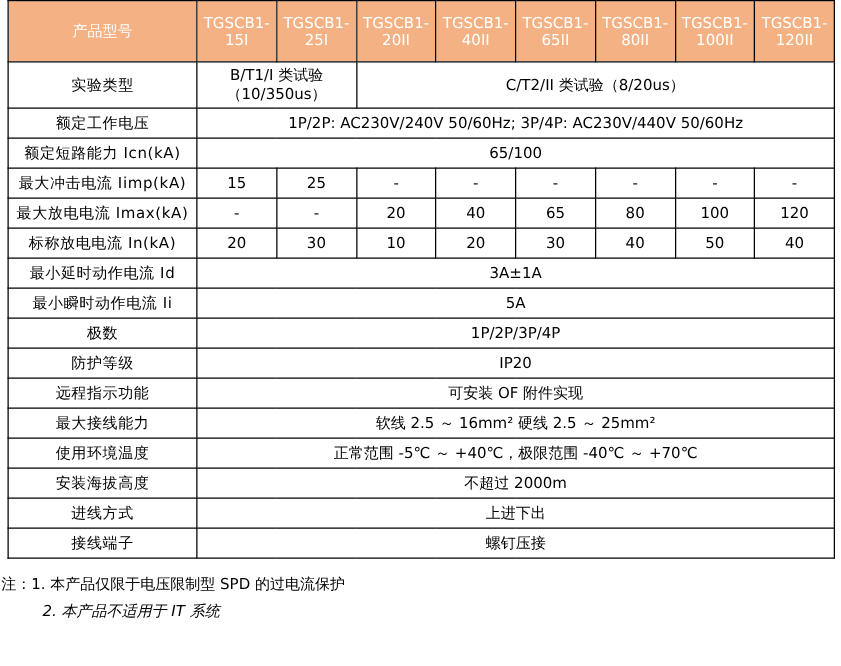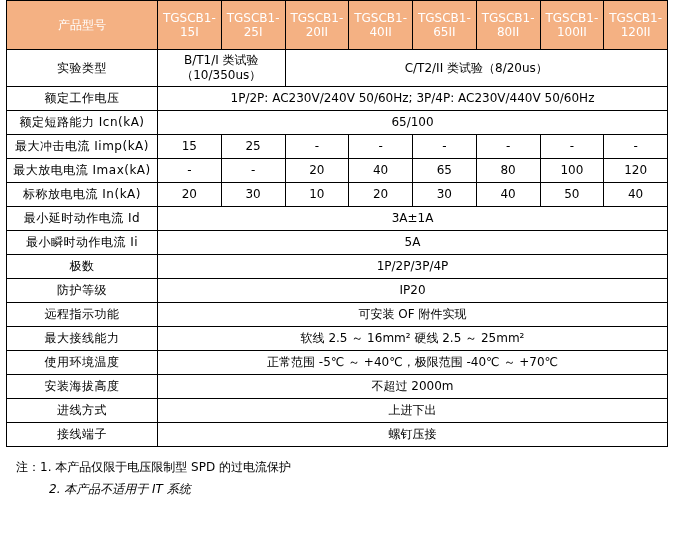--- a/index.html
+++ b/index.html
@@ -38,21 +38,21 @@
     background: #F4B183;
     color: #ffffff;
     font-weight: normal;
     line-height: 1.2;
     word-break: break-word;
   }
   table.spec td.label {
     letter-spacing: 0.5px;
   }
   .notes {
-    margin: 9px 0 0 16px;
+    margin: 9px 0 0 1px;
     font-size: 12px;
     line-height: 22px;
   }
   .notes .note2 {
     padding-left: 33px;
     font-style: italic;
   }
 </style>
 </head>
 <body>

